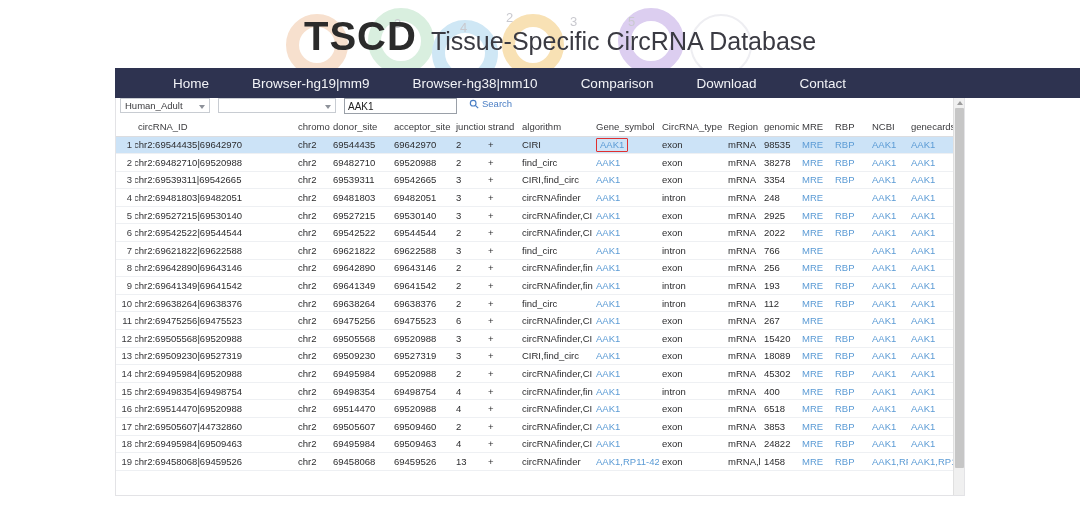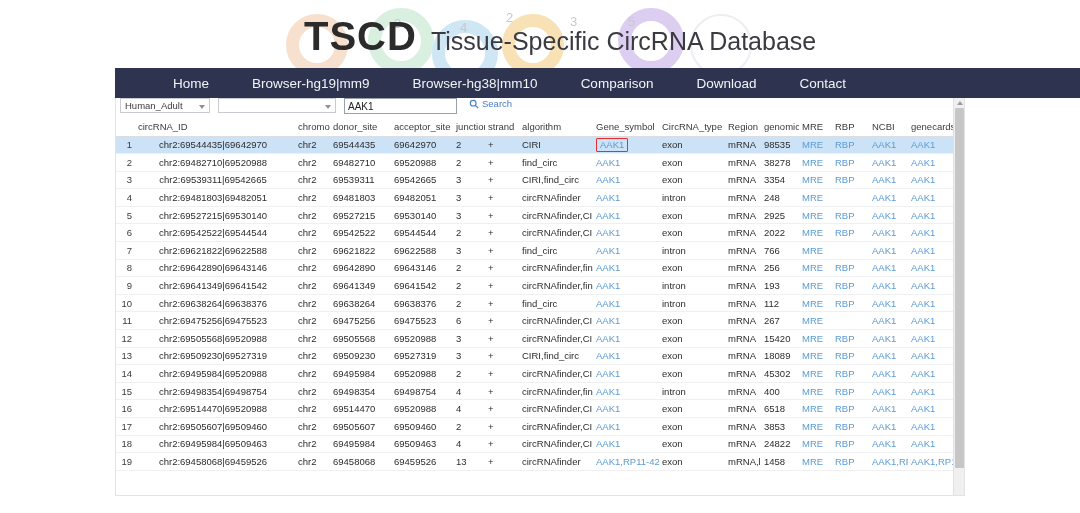--- a/index.html
+++ b/index.html
@@ -182,21 +182,20 @@
     vertical-align: middle;
   }
   tr.row-sel td { background: #cce3f7; }
   td.num {
     text-align: right;
     padding-right: 4px;
     color: #3a3a3d;
   }
   td.clip-left {
     text-indent: -4px;
-    text-align: center;
   }
   a.lnk {
     color: #5b9bd5;
     text-decoration: none;
     cursor: pointer;
   }
   .hl-box {
     display: inline-block;
     border: 1.6px solid #e03030;
     padding: 0 3px;
@@ -641,21 +640,21 @@
               <td>exon</td>
               <td>mRNA</td>
               <td>6518</td>
               <td><a class="lnk">MRE</a></td>
               <td><a class="lnk">RBP</a></td>
               <td><a class="lnk">AAK1</a></td>
               <td><a class="lnk">AAK1</a></td>
             </tr>
             <tr>
               <td class="num">17</td>
-              <td class="clip-left">chr2:69505607|69509460</td>
+              <td class="clip-left">chr2:69505607|44732860</td>
               <td>chr2</td>
               <td>69505607</td>
               <td>69509460</td>
               <td>2</td>
               <td>+</td>
               <td>circRNAfinder,CIRI</td>
               <td><a class="lnk">AAK1</a></td>
               <td>exon</td>
               <td>mRNA</td>
               <td>3853</td>

